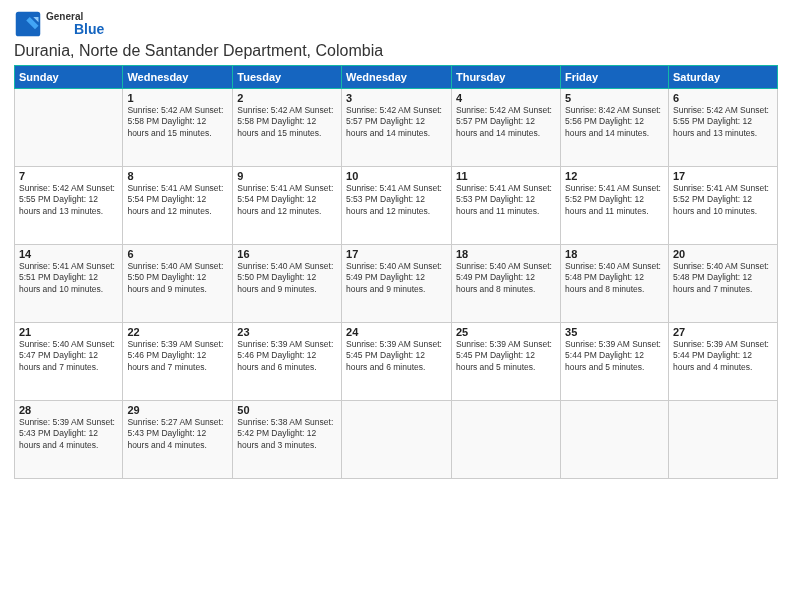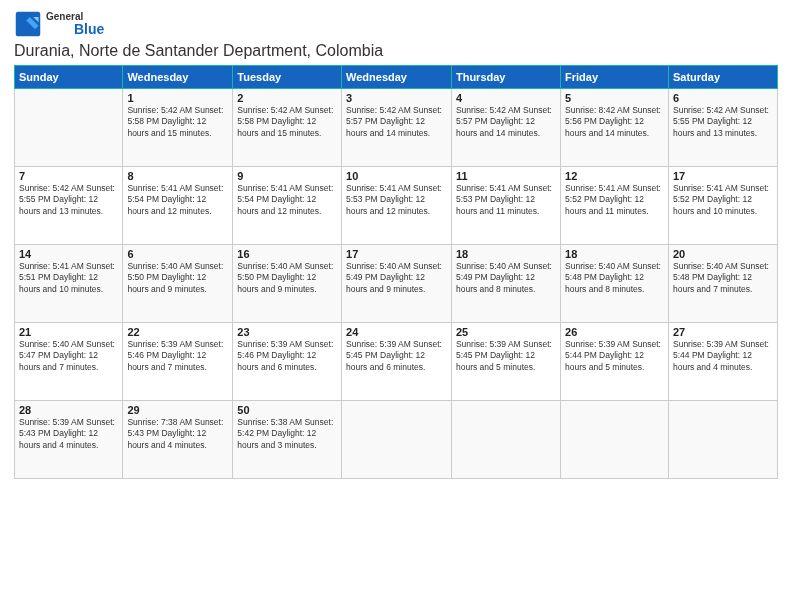--- a/index.html
+++ b/index.html
@@ -293,21 +293,21 @@
 and 6 minutes.</div>
           </td>
           <td>
             <span class="day-num">25</span>
             <div class="day-info">Sunrise: 5:39 AM
 Sunset: 5:45 PM
 Daylight: 12 hours
 and 5 minutes.</div>
           </td>
           <td>
-            <span class="day-num">26</span>
+            <span class="day-num">35</span>
             <div class="day-info">Sunrise: 5:39 AM
 Sunset: 5:44 PM
 Daylight: 12 hours
 and 5 minutes.</div>
           </td>
           <td>
             <span class="day-num">27</span>
             <div class="day-info">Sunrise: 5:39 AM
 Sunset: 5:44 PM
 Daylight: 12 hours
@@ -317,21 +317,21 @@
         <tr>
           <td>
             <span class="day-num">28</span>
             <div class="day-info">Sunrise: 5:39 AM
 Sunset: 5:43 PM
 Daylight: 12 hours
 and 4 minutes.</div>
           </td>
           <td>
             <span class="day-num">29</span>
-            <div class="day-info">Sunrise: 7:38 AM
+            <div class="day-info">Sunrise: 5:27 AM
 Sunset: 5:43 PM
 Daylight: 12 hours
 and 4 minutes.</div>
           </td>
           <td>
             <span class="day-num">50</span>
             <div class="day-info">Sunrise: 5:38 AM
 Sunset: 5:42 PM
 Daylight: 12 hours
 and 3 minutes.</div>

